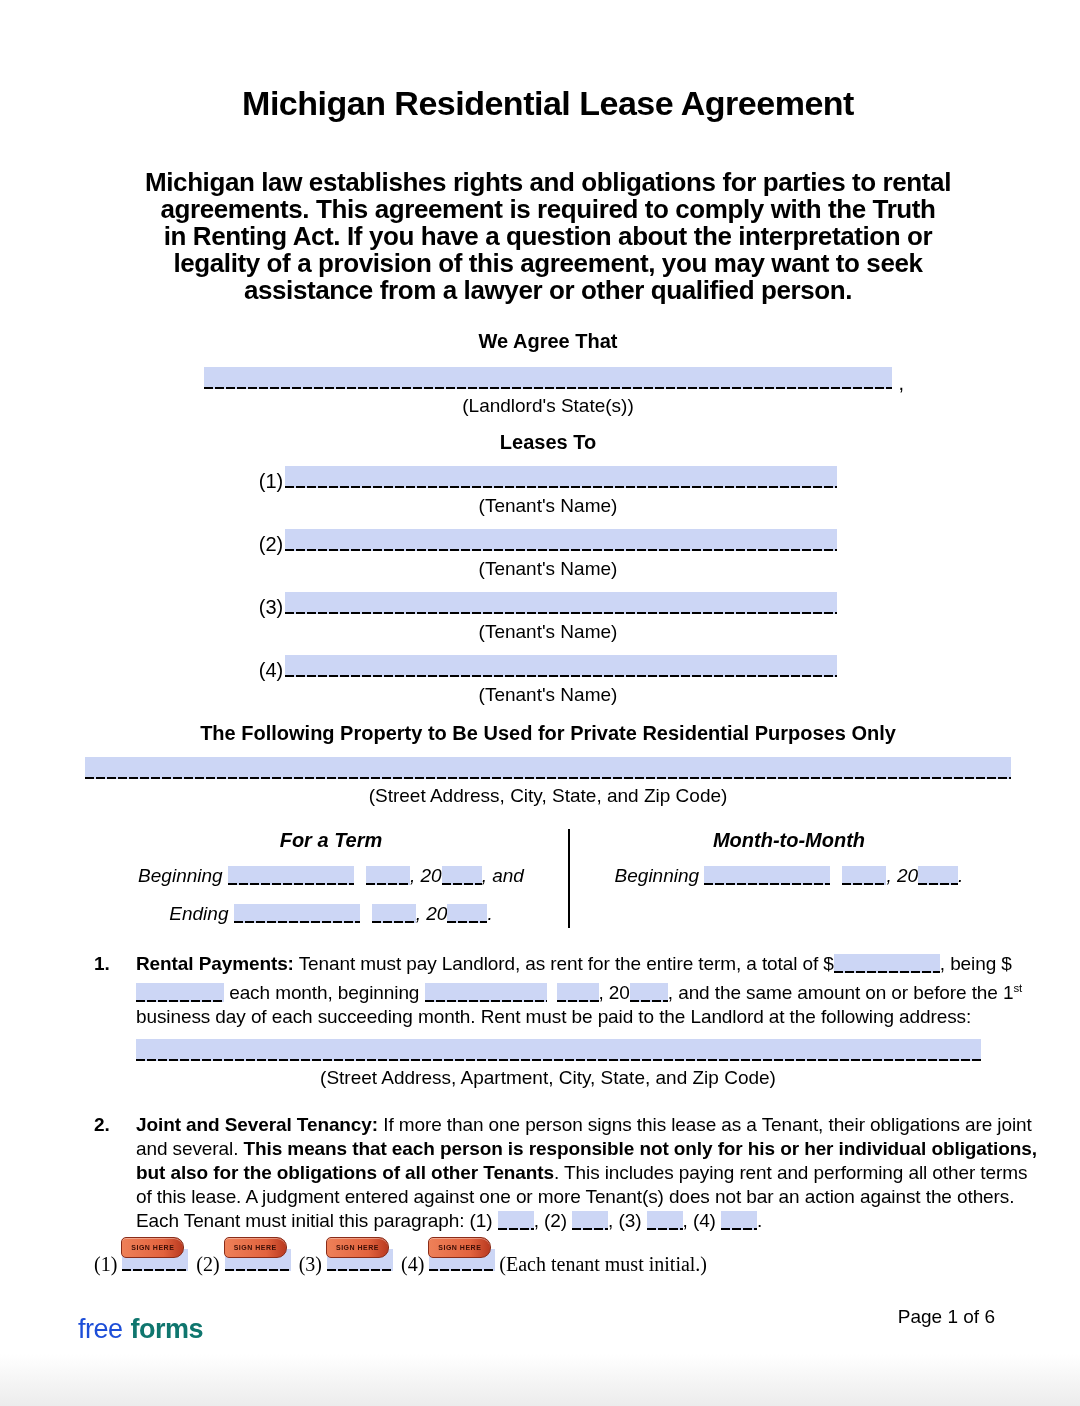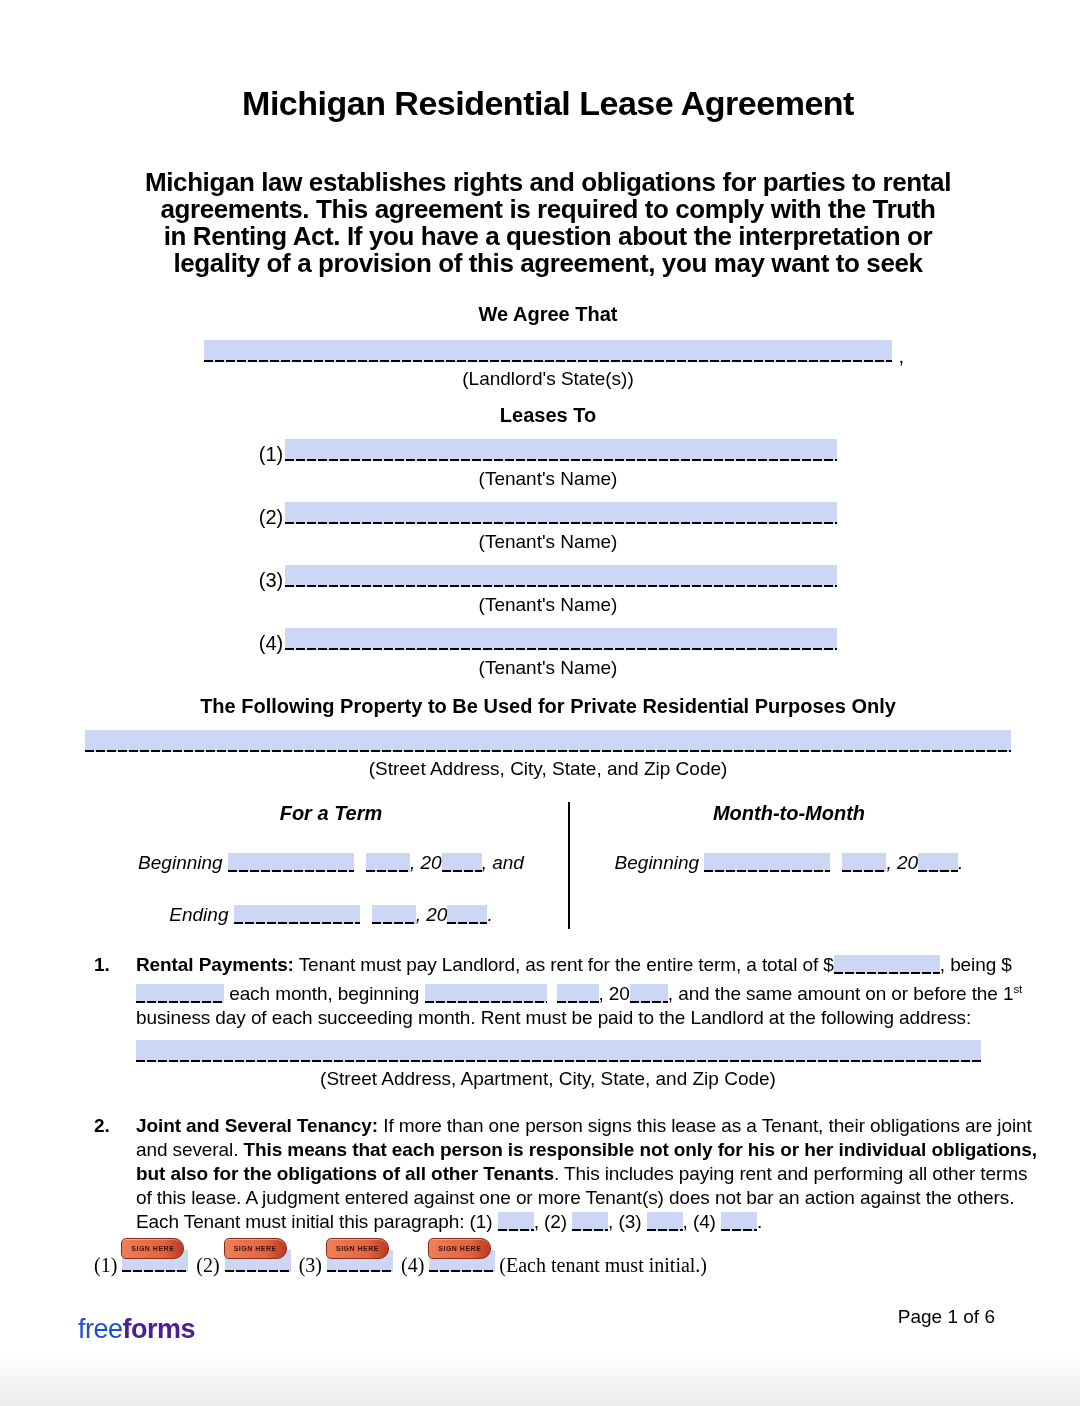--- a/index.html
+++ b/index.html
@@ -37,21 +37,21 @@
   .w-tenant{ width:552px; }
   .w-property{ width:926px; }
   .w-address2{ width:845px; }
 
   
   .term{ display:flex; margin:22px 72px 0 78px;font-style:italic; }
   .term-left{ width:474px; }
   .term-div{ width:2px; background:#000; }
   .term-right{ flex:1; }
   .term h3{ font-size:20px; font-weight:bold; text-align:center; margin-bottom:6px; }
-  .term-row{ width:fit-content; margin:24px auto 0; font-size:19px; line-height:28px; white-space:nowrap; }
+  .term-row{ width:fit-content; margin:10px auto 0; font-size:19px; line-height:28px; white-space:nowrap; }
   .b-tmonth{ width:126px; } .b-tday{ width:44px; margin-left:12px; } .b-tyear{ width:40px; }
 
   
   .section{ display:flex; margin:24px 0 0 78px; font-size:19px; line-height:24px; }
   .section .sec-num{ width:42px; font-weight:bold; flex:none; }
   .section .sec-body{ width:905px; letter-spacing:-0.1px; }
   .bold{ font-weight:bold; }
   sup{ font-size:60%; vertical-align:super; }
   .b-total{ width:106px; } .b-amt{ width:88px; } .b-month{ width:122px; }
   .b-day{ width:42px; margin-left:10px; } .b-year{ width:38px; } .b-init{ width:36px; }
@@ -75,35 +75,36 @@
     background:linear-gradient(90deg, #ee8058 0%, #e2633e 68%, #b93a20 100%);
     box-shadow:inset 0 1px 0 rgba(255,255,255,0.35);
     display:flex; align-items:center; justify-content:center;
     color:#3c0e06; font-family:"Liberation Sans", sans-serif;
     font-size:7px; font-weight:bold; letter-spacing:0.5px;
   }
 
   
   .brand{ position:absolute; left:78px; top:1314px; font-size:27px; letter-spacing:-0.5px; }
   .brand .free{ color:#1d4ed8; }
-  .brand .forms{ color:#4c1d95; font-weight:bold; }
+  .brand .forms{ color:#0f766e; font-weight:bold;margin-left:8px; }
   .page-number{ position:absolute; right:85px; top:1306px; font-size:19px; }
 </style>
 </head>
 <body>
 
 <div class="page">
 
   <h1 class="doc-title">Michigan Residential Lease Agreement</h1>
 
   <div class="notice">
     <div>Michigan law establishes rights and obligations for parties to rental</div>
     <div>agreements.  This agreement is required to comply with the Truth</div>
     <div>in Renting Act.  If you have a question about the interpretation or</div>
     <div>legality of a provision of this agreement, you may want to seek</div>
+    <div>assistance from a lawyer or other qualified person.</div>
   </div>
 
   <h2 class="subhead" style="margin-top:26px;">We Agree That</h2>
 
   <div class="center-wrap">
     <span class="field field-lg" style="width:688px;"></span>
     <span class="after-comma">,</span>
   </div>
   <div class="under-label">(Landlord's State(s))</div>
 

